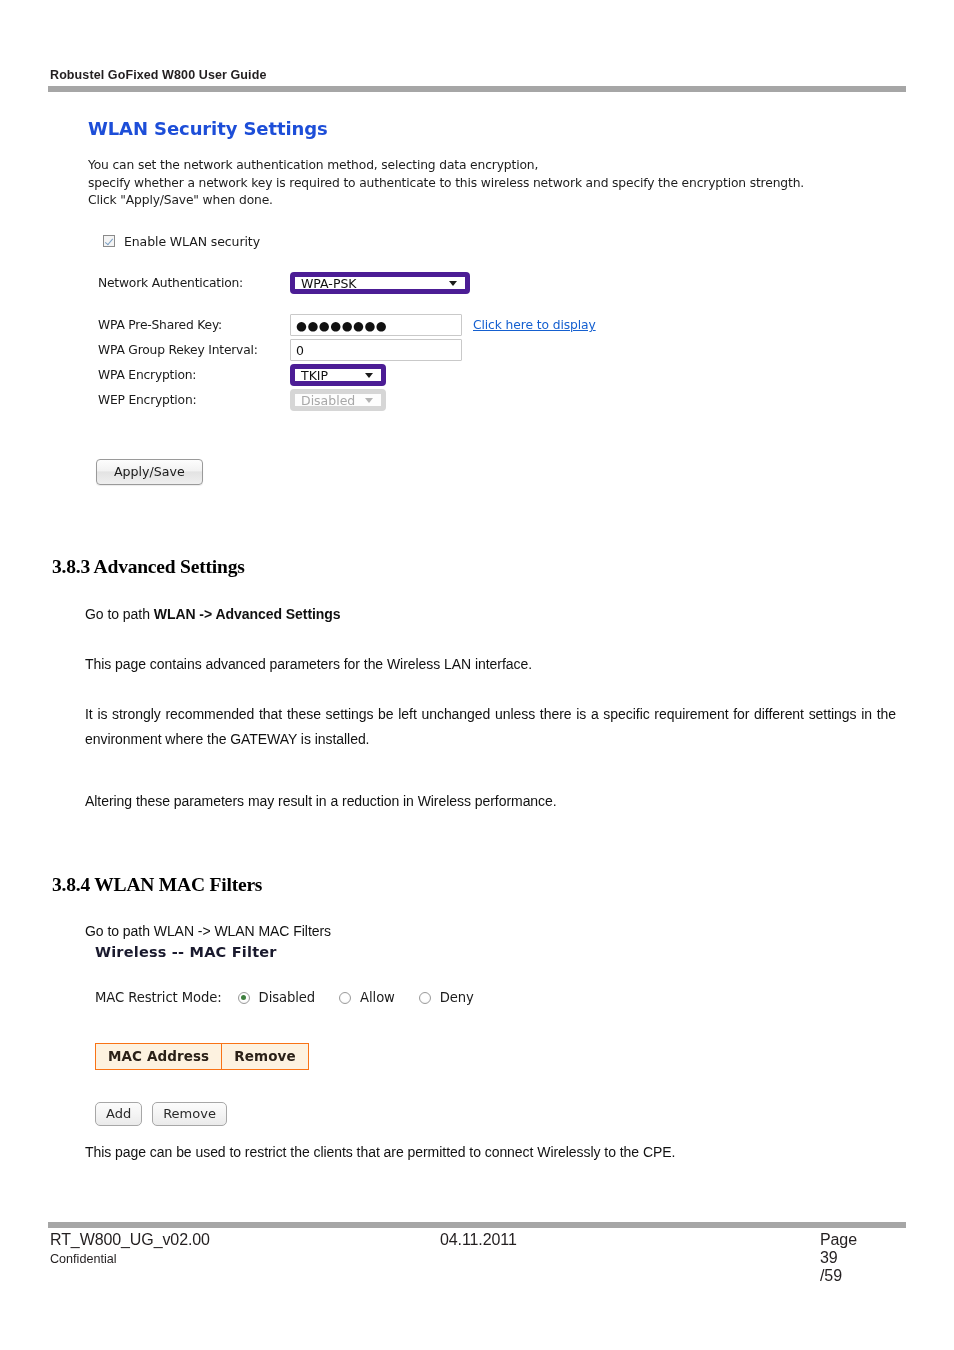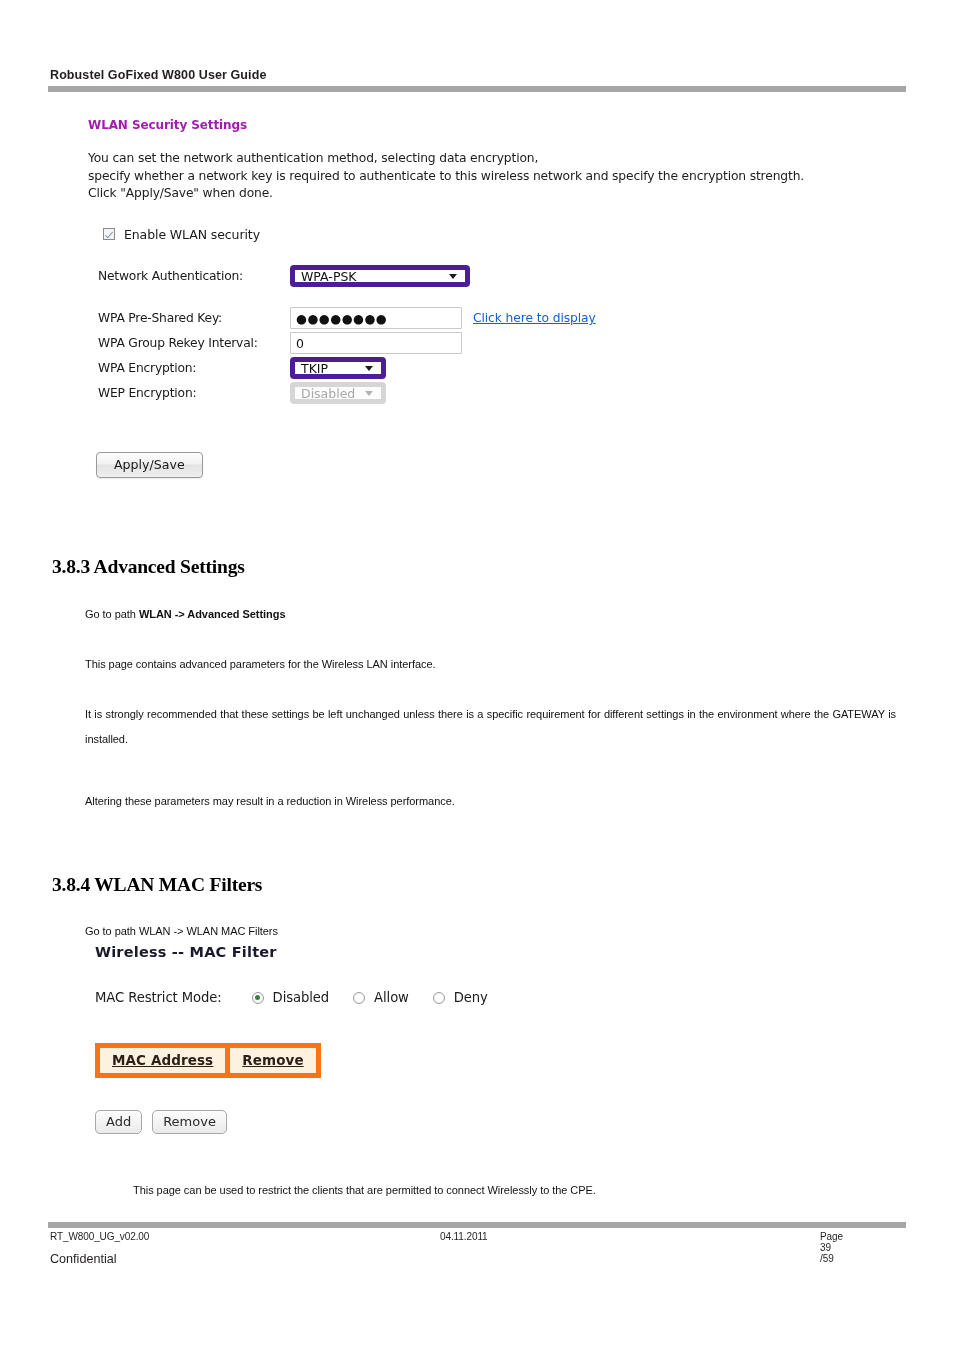--- a/index.html
+++ b/index.html
@@ -45,24 +45,24 @@
   
   .shot1 {
     position: absolute;
     left: 88px;
     top: 118px;
     width: 840px;
     font-family: "DejaVu Sans", sans-serif;
     color: #1a1a1a;
   }
   .shot1 .shot-title {
-    font-size: 12px;
+    font-size: 18px;
     font-weight: bold;
     letter-spacing: -0.1px;
-    color: #a21caf;
+    color: #1d4ed8;
   }
   .shot1 .shot-desc {
     margin-top: 18px;
     font-size: 12.3px;
     line-height: 17.5px;
     color: #1d1d1d;
     letter-spacing: -0.15px;
   }
 
   .chk-row {
@@ -195,21 +195,21 @@
     font-size: 19.5px;
     font-weight: bold;
     color: #000;
     letter-spacing: -0.2px;
     font-family: Liberation Serif, serif;
   }
   .para {
     position: absolute;
     left: 85px;
     width: 811px;
-    font-size: 11px;
+    font-size: 14px;
     line-height: 25px;
     color: #111;
     letter-spacing: -0.05px;
   }
   .para.justify { text-align: justify; }
   .para b { font-weight: bold; }
 
   
   .shot2 {
     position: absolute;
@@ -224,21 +224,21 @@
     letter-spacing: 0.2px;
     color: #1a1a2e;
   }
   .mac-mode-row {
     margin-top: 30px;
     display: flex;
     align-items: center;
     font-size: 13.2px;
     letter-spacing: -0.1px;
   }
-  .mac-mode-row .mm-label { margin-right: 30px; }
+  .mac-mode-row .mm-label { margin-right: 16px; }
   .radio {
     width: 12px;
     height: 12px;
     border-radius: 50%;
     border: 1px solid #9b9b9b;
     background: radial-gradient(circle at 50% 45%, #ffffff 45%, #ededed 100%);
     position: relative;
     flex: 0 0 auto;
     box-sizing: border-box;
   }
@@ -253,28 +253,27 @@
   }
   .radio-opt { display: flex; align-items: center; gap: 9px; margin-right: 24px; }
 
   .mac-table {
     margin-top: 38px;
     border: 1px solid #cfc9b8;
     border-collapse: collapse;
     background: #fdf3e2;
   }
   .mac-table td {
-    border: 5px solid #f97316;
+    border: 1px solid #f97316;
     padding: 4px 12px 5px 12px;
     font-size: 13.5px;
     font-weight: bold;
     color: #2b2118;
     background: #fdf2e0;
     letter-spacing: 0.1px;
-    text-decoration: underline;
   }
 
   .mac-buttons {
     margin-top: 32px;
     display: flex;
     gap: 10px;
     align-items: center;
   }
   .btn-small {
     box-sizing: border-box;
@@ -291,21 +290,21 @@
     position: absolute;
     left: 48px;
     top: 1222px;
     width: 858px;
     height: 6px;
     background: #a6a6a6;
   }
   .foot {
     position: absolute;
     top: 1231px;
-    font-size: 10px;
+    font-size: 16px;
     color: #231f20;
     letter-spacing: -0.1px;
   }
   .foot-left { left: 50px; }
   .foot-mid  { left: 440px; }
   .foot-right{ left: 820px; }
   .foot-sub {
     position: absolute;
     left: 50px;
     top: 1252px;
@@ -425,21 +424,21 @@
       </tr>
     </tbody>
       </table>
 
     <div class="mac-buttons">
       <span class="btn-small">Add</span>
       <span class="btn-small">Remove</span>
     </div>
   </div>
 
-  <div class="para" style="top:1178px;margin-left:48px;">This page can be used to restrict the clients that are permitted to connect Wirelessly to the CPE.</div>
+  <div class="para" style="top:1140px;">This page can be used to restrict the clients that are permitted to connect Wirelessly to the CPE.</div>
 
   <div class="rule-bot"></div>
   <div class="foot foot-left">RT_W800_UG_v02.00</div>
   <div class="foot foot-mid">04.11.2011</div>
   <div class="foot foot-right">Page 39 /59</div>
   <div class="foot-sub">Confidential</div>
 
 </div>
 
 </body></html>

